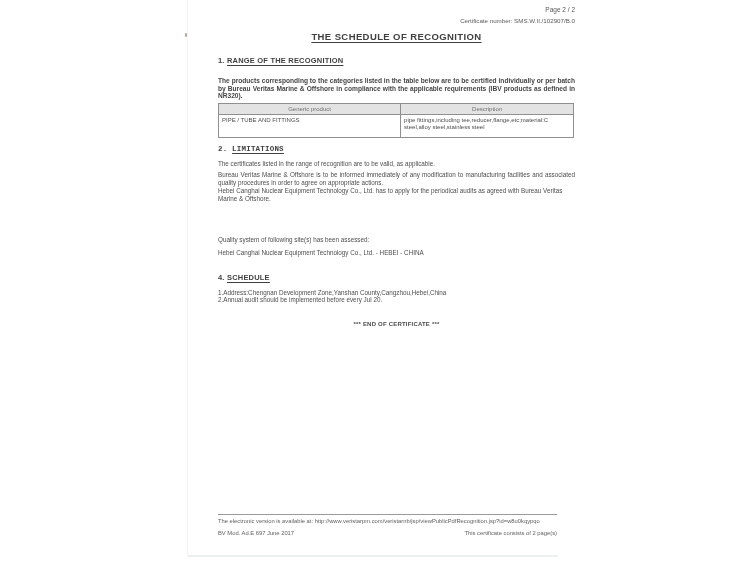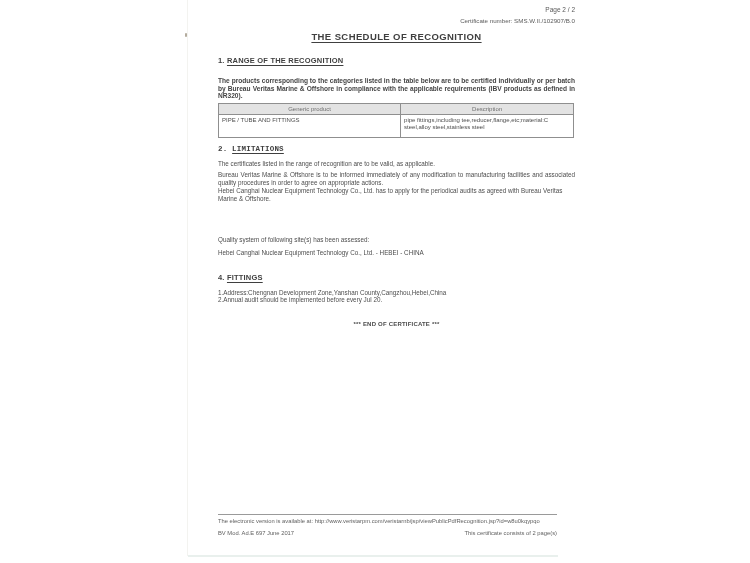--- a/index.html
+++ b/index.html
@@ -96,21 +96,21 @@
     </div>
     <div class="abs body-text p-limit-1">The certificates listed in the range of recognition are to be valid, as applicable.</div>
     <div class="abs body-text p-limit-2">Bureau Veritas Marine &amp; Offshore is to be informed immediately of any modification to manufacturing facilities and associated quality procedures in order to agree on appropriate actions.</div>
     <div class="abs body-text p-limit-3">Hebei Canghai Nuclear Equipment Technology Co., Ltd. has to apply for the periodical audits as agreed with Bureau Veritas Marine &amp; Offshore.</div>
 
     <div class="abs body-text p-perim-1">Quality system of following site(s) has been assessed:</div>
     <div class="abs body-text p-perim-2">Hebei Canghai Nuclear Equipment Technology Co., Ltd. - HEBEI - CHINA</div>
 
     <div class="abs sec-heading h-remarks">
       <span>4.</span>
-      <span class="u">FITTINGS</span>
+      <span class="u">SCHEDULE</span>
     </div>
     <div class="abs remarks-list">
       <div>1.Address:Chengnan Development Zone,Yanshan County,Cangzhou,Hebei,China</div>
       <div>2.Annual audit should be implemented before every Jul 20.</div>
     </div>
 
     <div class="abs end-marker">*** END OF CERTIFICATE ***</div>
 
     <div class="abs footer-rule"></div>
     <div class="abs footer-line1">The electronic version is available at: http://www.veristarpm.com/veristarnb/jsp/viewPublicPdfRecognition.jsp?id=w8u0kqypqo</div>

